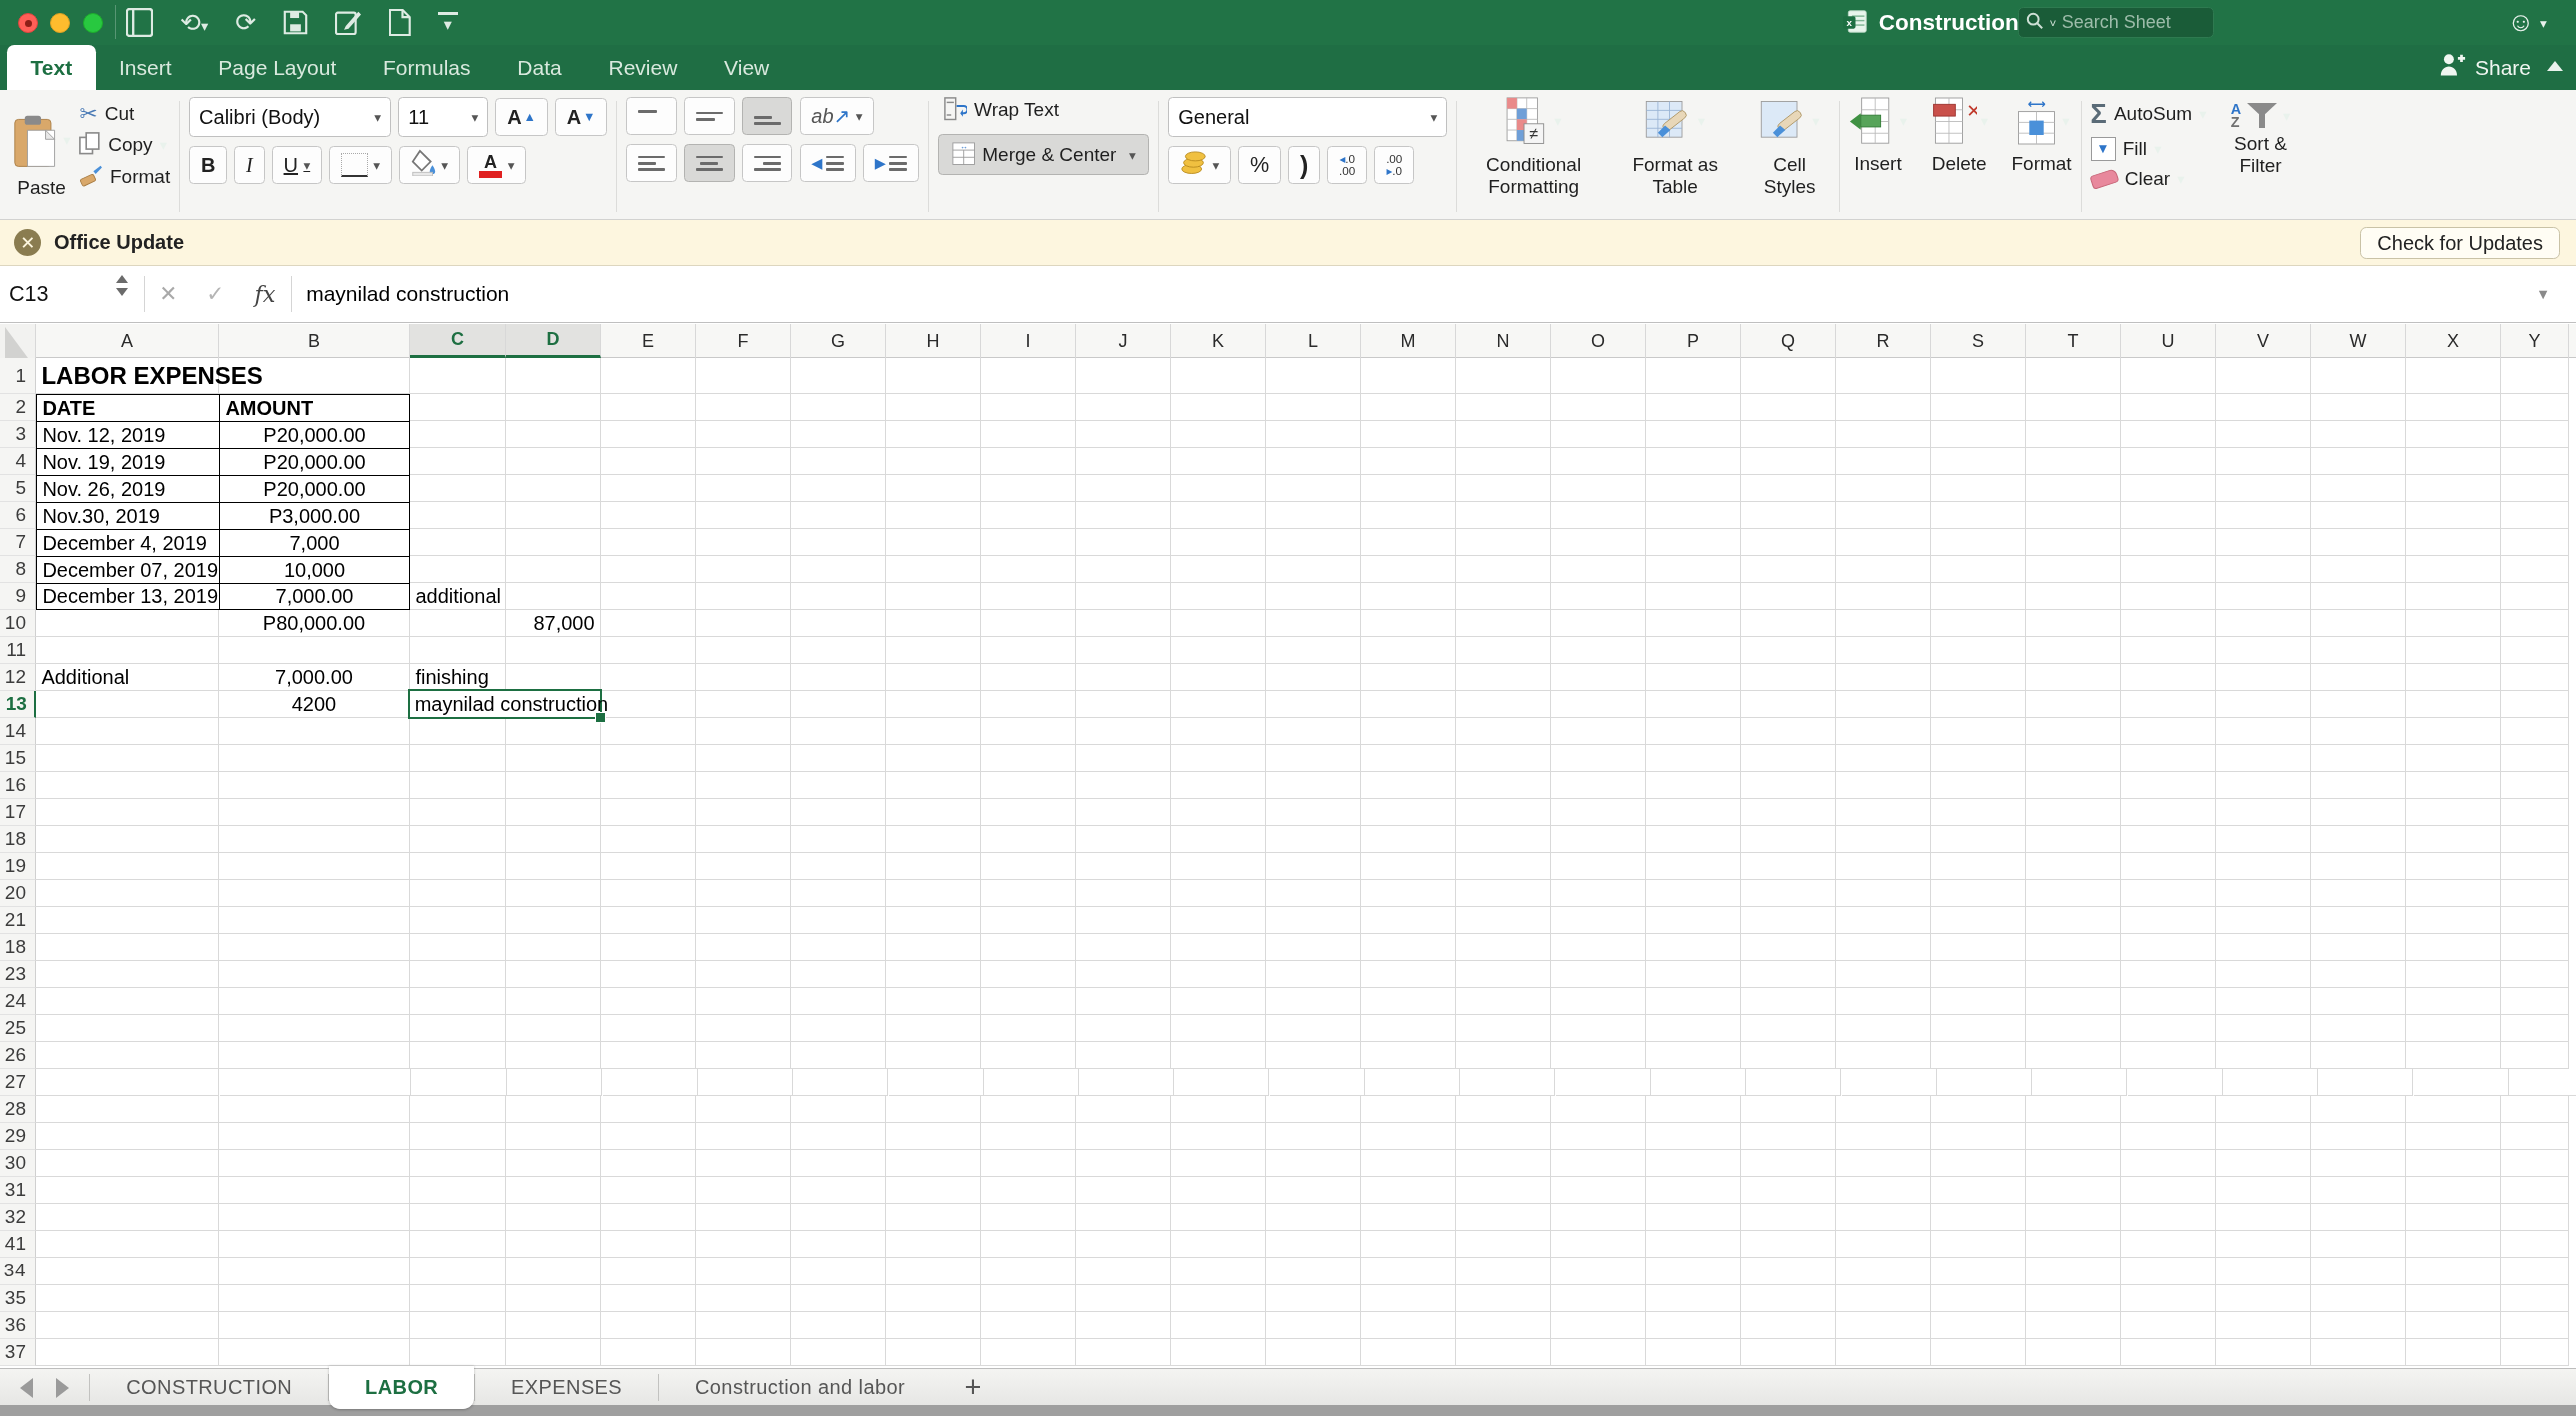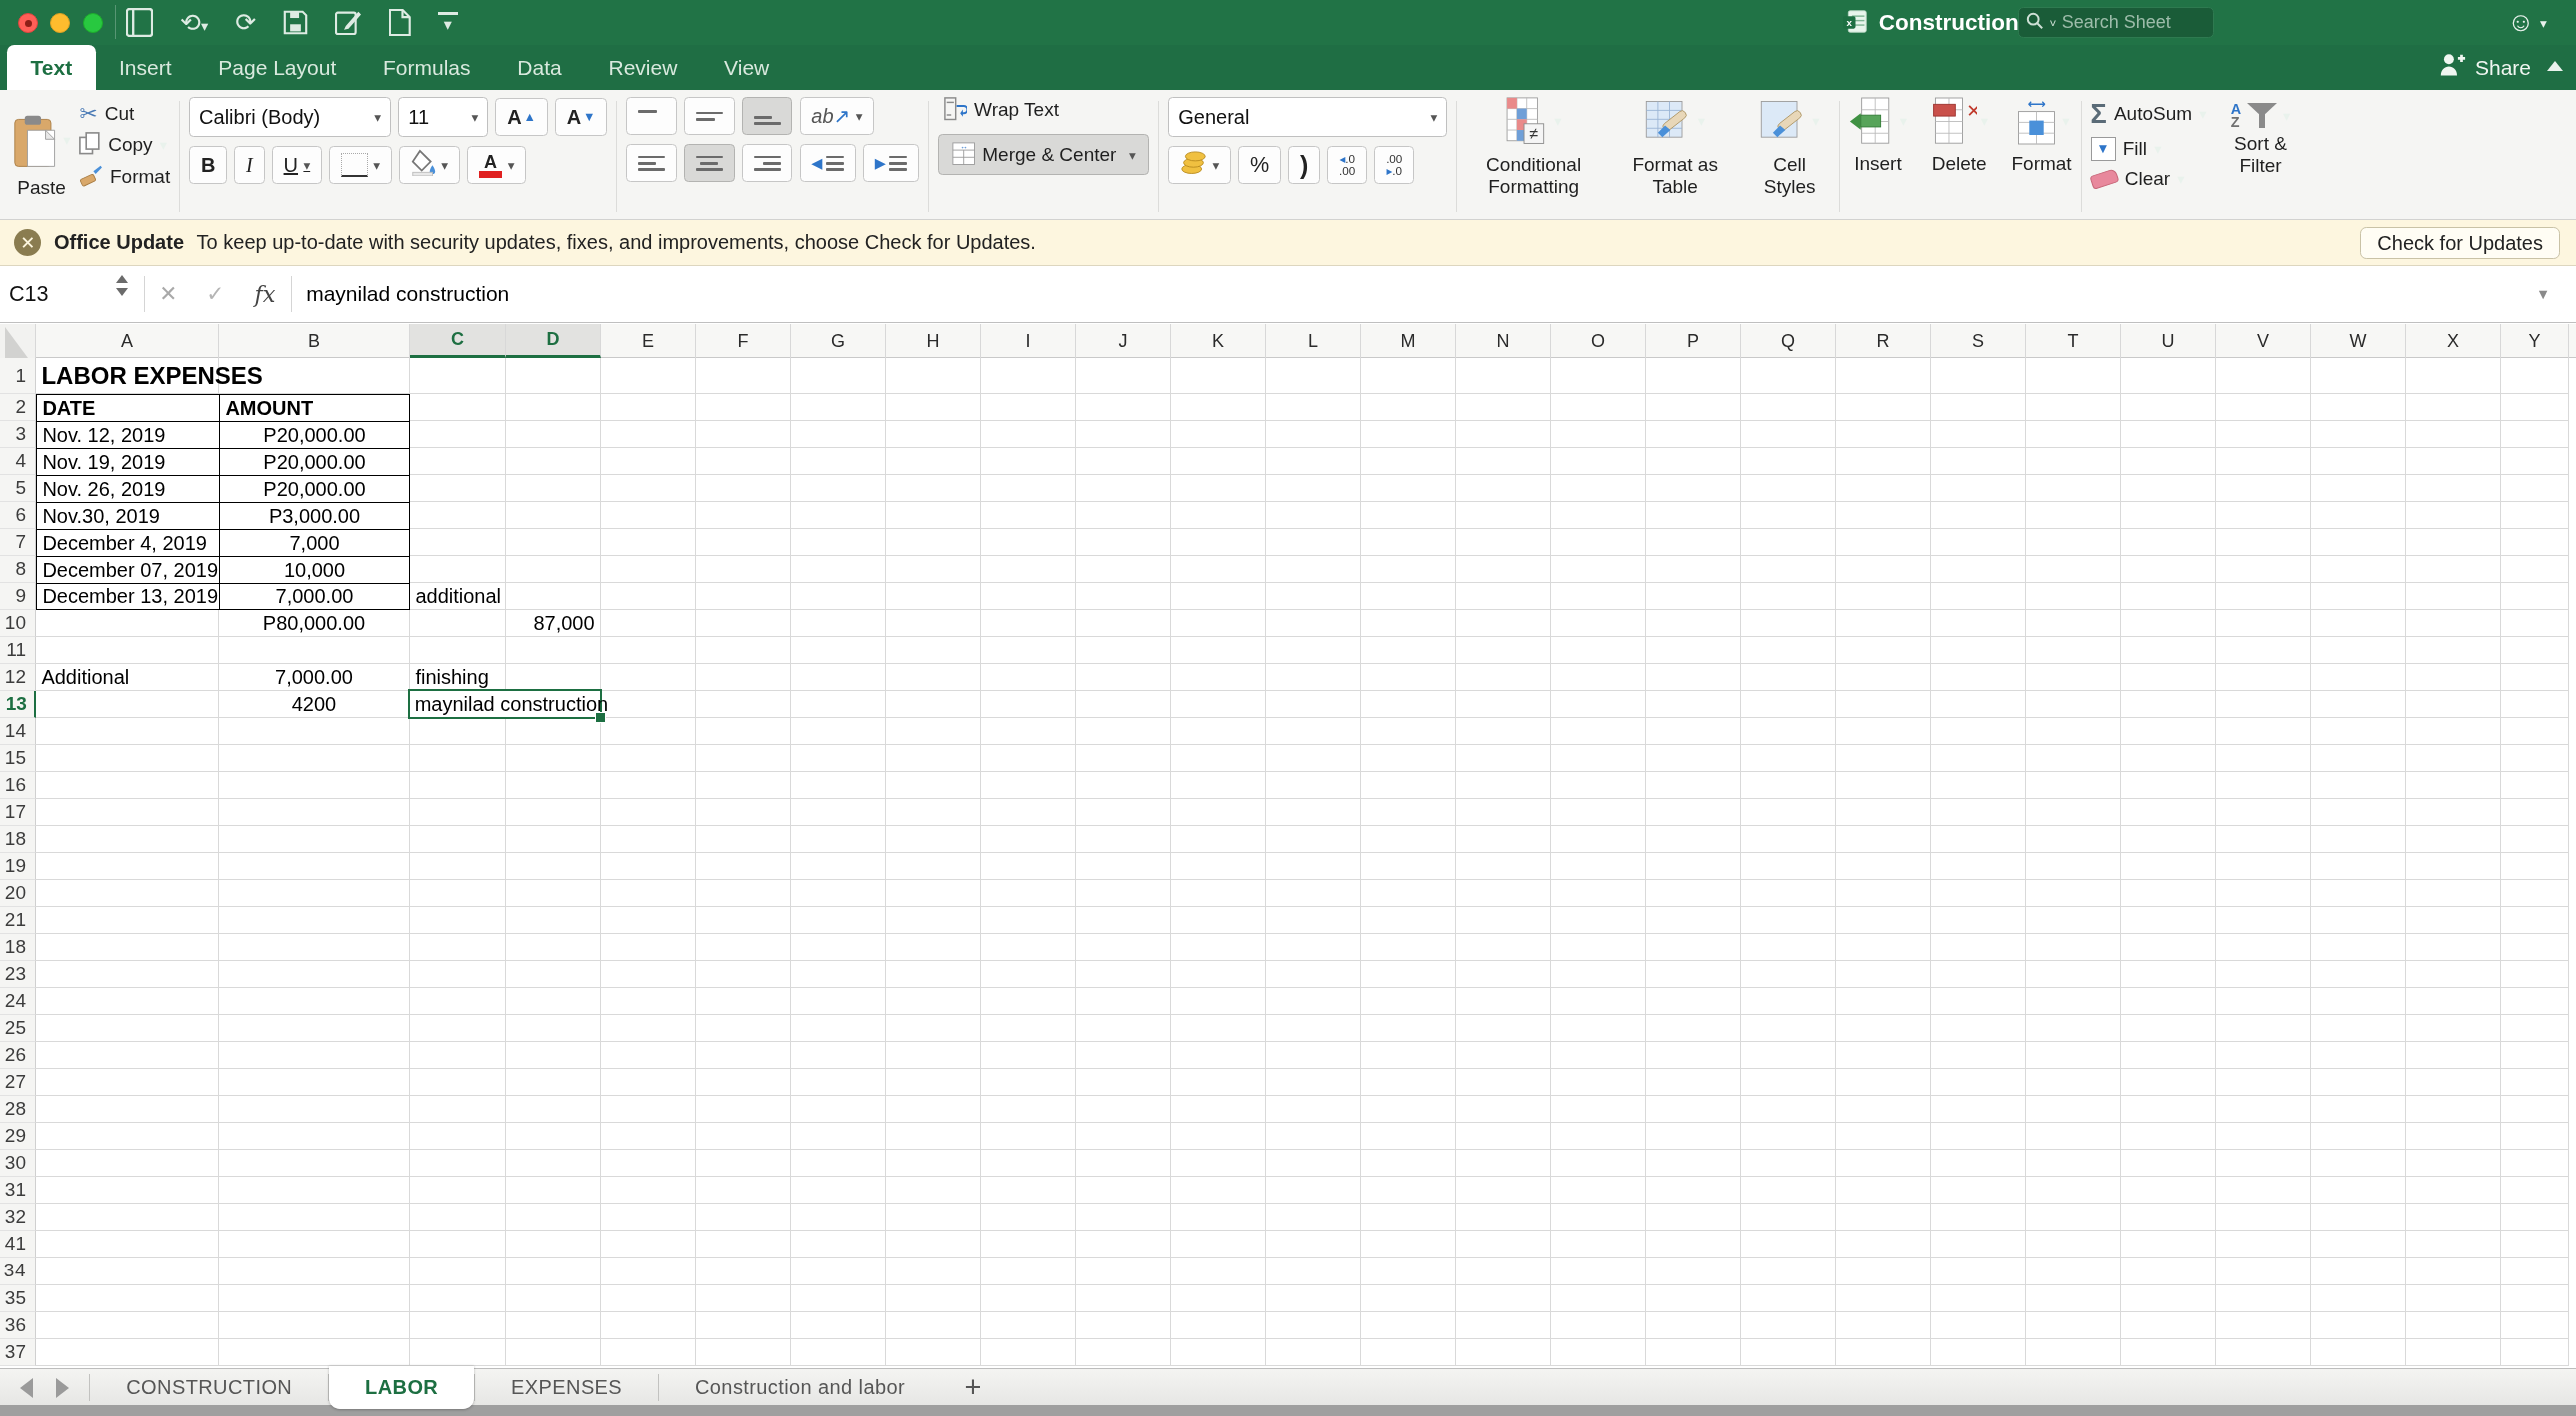--- a/index.html
+++ b/index.html
@@ -589,21 +589,20 @@
           <span class="caret" style="margin-top:5.4px;"></span>
         </span>
         <span class="lbl" style="width:72px;">Sort &amp; Filter</span>
       </div>
     </div>
   </div>
 
   <div id="updatebar">
     <span class="upd-icon">✕</span>
     <span class="upd-title">Office Update</span>
-    <span class="upd-msg">To keep up-to-date with security updates, fixes, and improvements, choose Check for Updates.</span>
     <span class="upd-btn">Check for Updates</span>
   </div>
 
   <div id="formulabar">
     <div class="namebox">
       <span class="cellref">C13</span>
       <span class="steppers">
           <b class="up"></b>
           <b class="dn"></b>
         </span>
@@ -1370,21 +1369,21 @@
         <div class="cell" style="width: 95px;"></div>
         <div class="cell" style="width: 95px;"></div>
         <div class="cell" style="width: 95px;"></div>
         <div class="cell" style="width: 95px;"></div>
         <div class="cell" style="width: 95px;"></div>
         <div class="cell" style="width: 95px;"></div>
         <div class="cell" style="width: 95px;"></div>
         <div class="cell" style="width: 95px;"></div>
         <div class="cell" style="width: 68px;"></div>
       </div>
-      <div class="grow" style="height: 27px;">
+      <div class="grow" style="height: 27px; justify-content: space-between;">
         <div class="rh" style="width: 36px;">27</div>
         <div class="cell" style="width: 183px;"></div>
         <div class="cell" style="width: 191px;"></div>
         <div class="cell" style="width: 96px;"></div>
         <div class="cell" style="width: 95px;"></div>
         <div class="cell" style="width: 95px;"></div>
         <div class="cell" style="width: 95px;"></div>
         <div class="cell" style="width: 95px;"></div>
         <div class="cell" style="width: 95px;"></div>
         <div class="cell" style="width: 95px;"></div>

